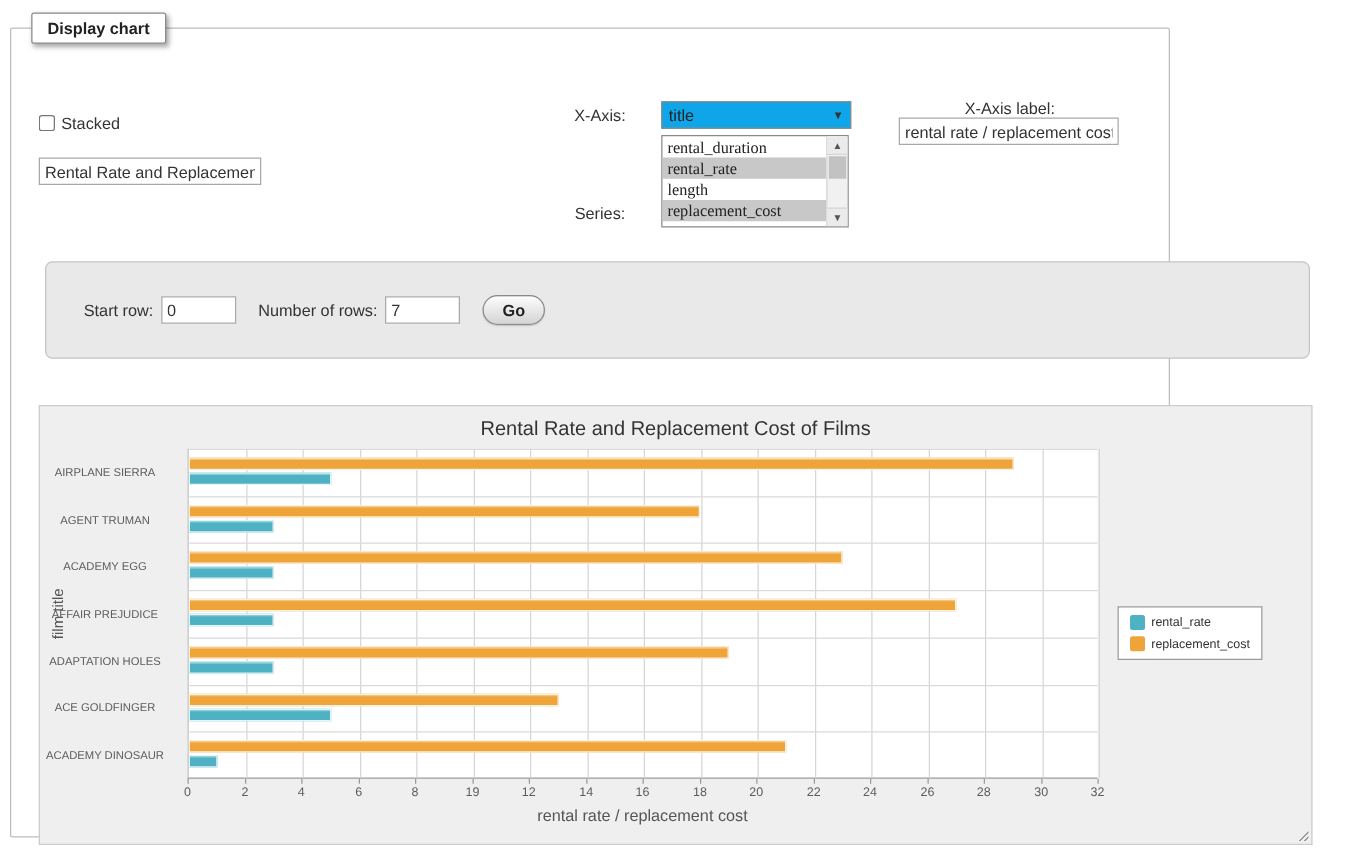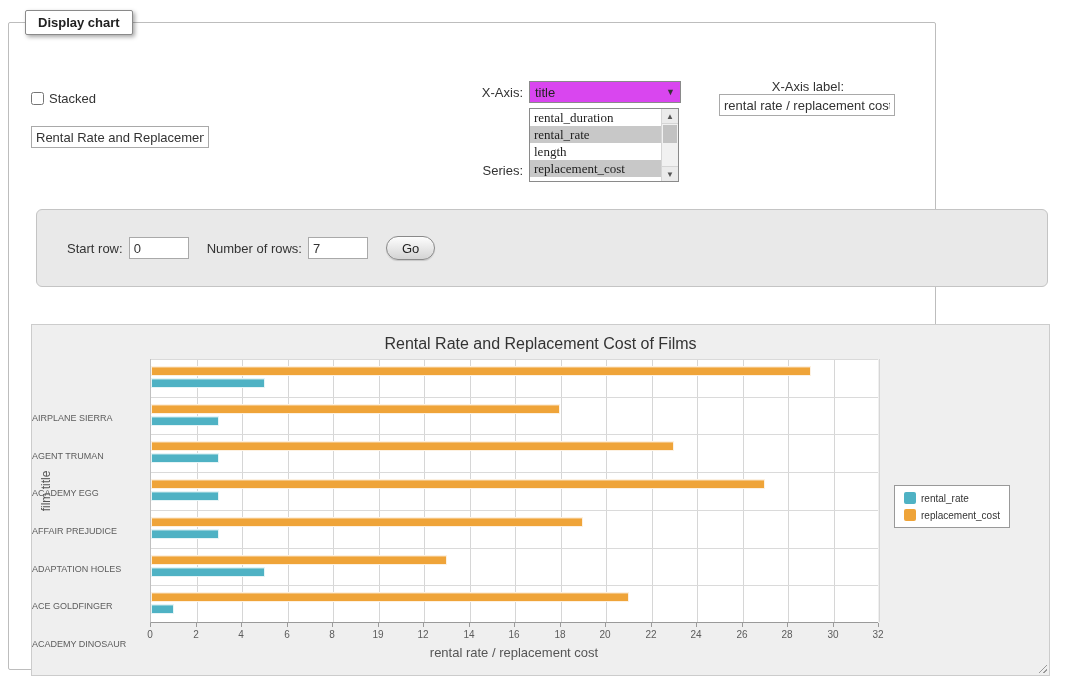--- a/index.html
+++ b/index.html
@@ -20,22 +20,22 @@
   .radio-row { display: flex; align-items: center; font-size: 13px; color: #333; }
   .radio-row label { display: flex; align-items: center; margin-right: 10px; cursor: default; }
   .radio-row input { margin-right: 3px; }
   .stacked-row { display: flex; align-items: center; margin-top: 12px; font-size: 13px; color: #333; }
   .stacked-row input { margin-right: 5px; }
   .title-input { display: block; margin-top: 20px; width: 178px; height: 22px; border: 1px solid #a9a9a9; font-size: 13px; padding: 2px 4px; color: #333; font-family: "Liberation Sans", sans-serif; }
 
   
   .mid-controls { position: absolute; left: 428px; top: 46px; }
   .mid-row { display: flex; align-items: center; }
-  .mid-label { width: 92px; text-align: right; padding-right: 6px; font-size: 13px; color: #333; }
-  .select-box { width: 152px; height: 22px; border: 1px solid #8a8a8a; background: #d946ef; display: flex; align-items: center; justify-content: space-between; padding: 0 5px; font-size: 13px; color: #222; cursor: default; }
+  .mid-label { width: 92px; text-align: center; padding-right: 6px; font-size: 13px; color: #333; }
+  .select-box { width: 152px; height: 22px; border: 1px solid #8a8a8a; background: #0ea5e9; display: flex; align-items: center; justify-content: space-between; padding: 0 5px; font-size: 13px; color: #222; cursor: default; }
   .select-arrow { font-size: 9px; color: #333; }
   .series-row { margin-top: 5px; align-items: flex-end; }
   .series-label { padding-bottom: 4px; }
   .listbox { width: 150px; height: 74px; border: 1px solid #8a8a8a; background: #fff; display: flex; overflow: hidden; }
   .lb-options { flex: 1; overflow: hidden; font-family: Liberation Serif, serif; }
   .lb-option { height: 17px; line-height: 17px; padding-left: 4px; font-size: 13px; color: #222; white-space: nowrap; overflow: hidden; }
   .lb-option.selected { background: #c8c8c8; }
   .lb-scrollbar { width: 17px; background: #f1f1f1; border-left: 1px solid #d5d5d5; position: relative; }
   .sb-btn { position: absolute; left: 0; right: 0; height: 15px; line-height: 15px; text-align: center; font-size: 8px; color: #555; background: #ebebeb; border-bottom: 1px solid #d5d5d5; }
   .sb-btn.sb-down { top: auto; bottom: 0; border-bottom: none; border-top: 1px solid #d5d5d5; }
@@ -50,36 +50,36 @@
   
   .rows-panel {
     position: absolute; left: 27px; top: 174px; width: 1012px; height: 78px;
     background: #e9e9e9; border: 1px solid #c4c4c4; border-radius: 6px;
     display: flex; align-items: center; padding-left: 30px; font-size: 13px; color: #333;
   }
   .small-input { width: 60px; height: 22px; border: 1px solid #a9a9a9; font-size: 13px; padding: 2px 4px; margin: 0 18px 0 6px; color: #333; font-family: "Liberation Sans", sans-serif; }
   .go-button {
     height: 24px; padding: 0 15px; border-radius: 12px; border: 1px solid #8a8a8a;
     background: linear-gradient(#fdfdfd, #d4d4d4); font-size: 13px; color: #222;
-    font-family: "Liberation Sans", sans-serif; box-shadow: 0 1px 1px rgba(0,0,0,0.15); cursor: default;
+    font-family: "Liberation Sans", sans-serif; box-shadow: 0 1px 1px rgba(0,0,0,0.15); cursor: default; font-weight: bold;
   }
 
   
   .chart-panel {
     position: absolute; left: 22px; top: 289px; width: 1019px; height: 352px;
     background: #efefef; border: 1px solid #cccccc;
   }
   .chart-title { position: absolute; left: 0; right: 0; top: 10px; text-align: center; font-size: 16px; color: #333; }
   .y-title { position: absolute; left: -66px; top: 159px; width: 160px; height: 14px; line-height: 14px; text-align: center; transform: rotate(-90deg); font-size: 12px; color: #555; }
   .x-title { position: absolute; left: 118px; top: 320px; width: 728px; text-align: center; font-size: 13px; color: #555; }
   .plot { position: absolute; left: 118px; top: 34px; width: 728px; height: 264px; background: #ffffff; border-left: 1px solid #c0c0c0; border-bottom: 1px solid #9a9a9a; }
   .grid-v { position: absolute; top: 0; bottom: 0; width: 1px; background: #d6d6d6; }
   .grid-h { position: absolute; left: 0; right: 0; height: 1px; background: #dadada; }
   .bar { position: absolute; left: 0; height: 10px; border: 1px solid rgba(255,255,255,0.85); box-shadow: inset 0 1px 0 rgba(255,255,255,0.35); }
-  .cat-label { position: absolute; left: 0; width: 112px; text-align: left; padding-right: 8px; transform: translateY(-50%); font-size: 9px; color: #5c5c5c; white-space: nowrap; margin-top: 40px; }
+  .cat-label { position: absolute; left: 0; width: 112px; text-align: center; padding-right: 8px; transform: translateY(-50%); font-size: 9px; color: #5c5c5c; white-space: nowrap; }
   .tick-mark { position: absolute; width: 1px; height: 4px; background: #9a9a9a; top: 298px; }
   .tick-label { position: absolute; top: 304px; transform: translateX(-50%); font-size: 10px; color: #5c5c5c; }
   .legend-box { position: absolute; left: 862px; top: 160px; background: #ffffff; border: 1px solid #999999; padding: 6px 9px; display: flex; flex-direction: column; gap: 5px; }
   .legend-item { display: flex; align-items: center; gap: 5px; font-size: 10px; color: #333; white-space: nowrap; cursor: default; }
   .legend-swatch { width: 12px; height: 12px; display: inline-block; border-radius: 2px; }
   .resize-handle { position: absolute; right: 2px; bottom: 2px; width: 11px; height: 11px; background: repeating-linear-gradient(-45deg, transparent 0 2px, #999 2px 3px); clip-path: polygon(100% 0, 100% 100%, 0 100%); cursor: nwse-resize; }
 </style>
 </head>
 <body>
 

